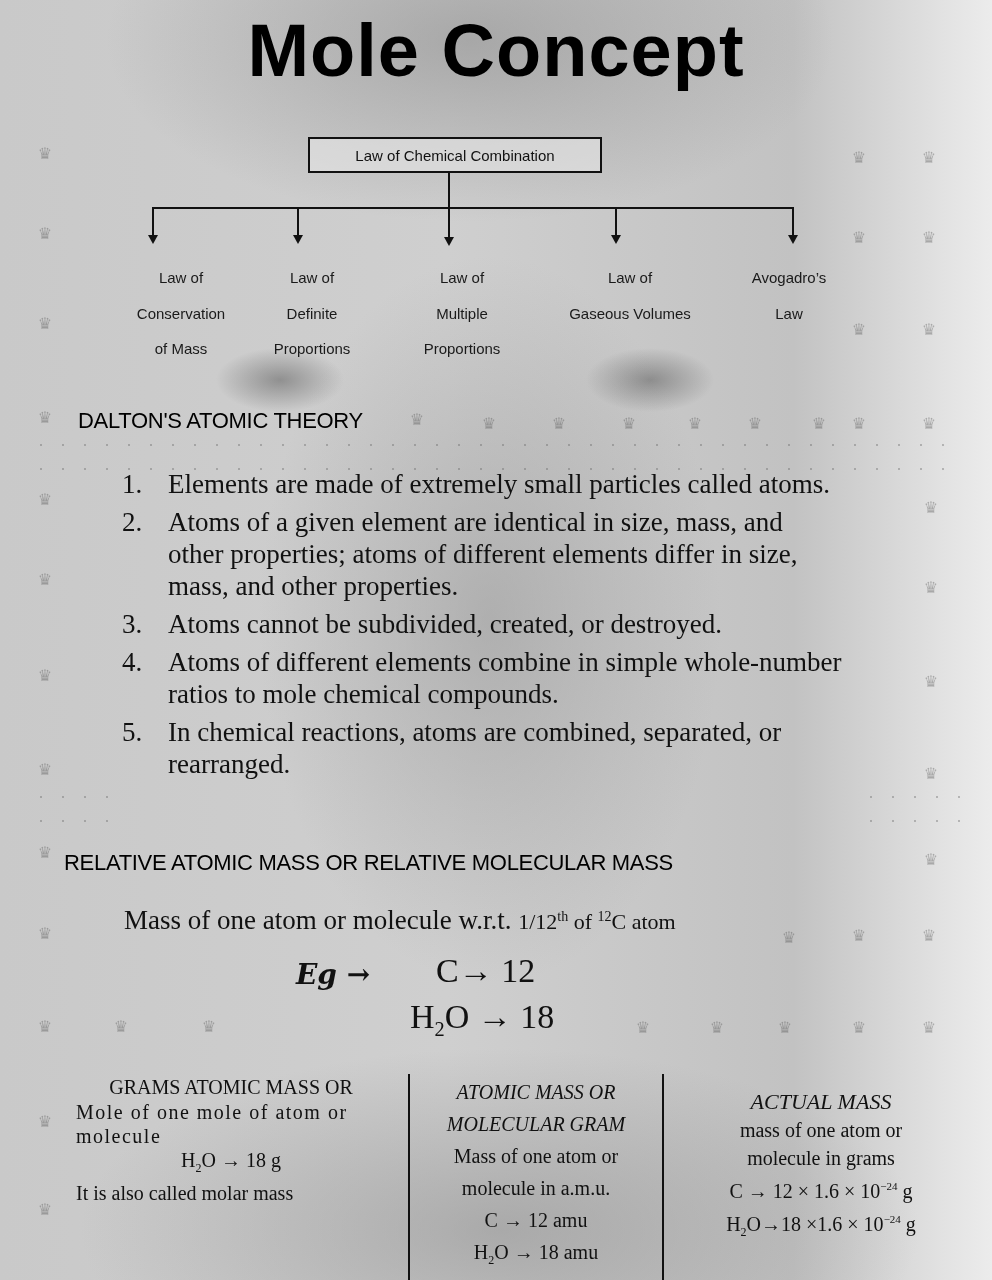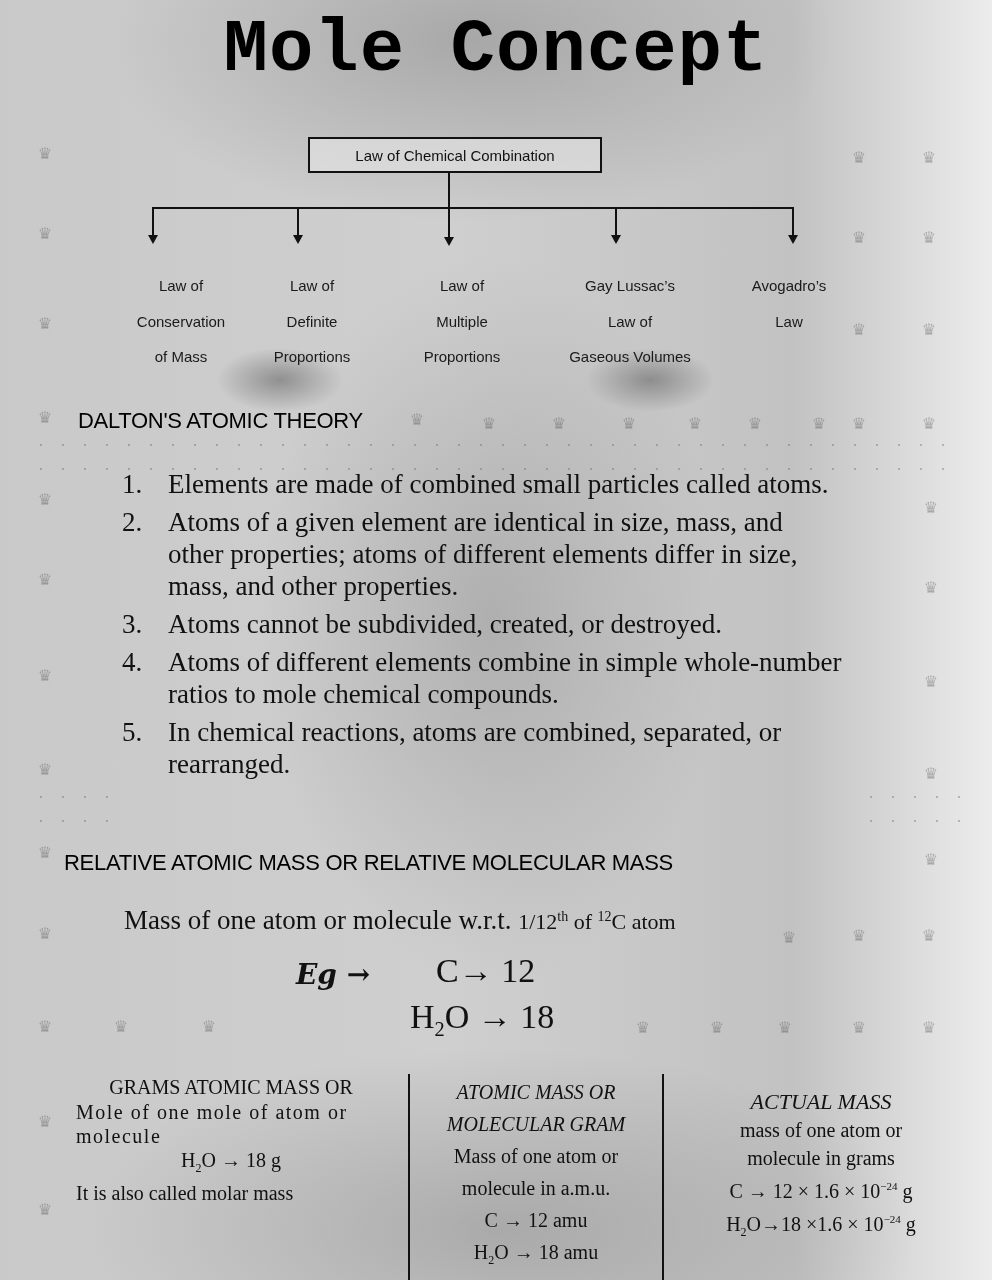--- a/index.html
+++ b/index.html
@@ -15,38 +15,38 @@
     background:
       radial-gradient(ellipse 330px 520px at 490px 620px, rgba(150,150,150,0.55), rgba(150,150,150,0) 70%),
       radial-gradient(ellipse 520px 260px at 470px 40px, rgba(120,120,120,0.45), rgba(120,120,120,0) 70%),
       radial-gradient(ellipse 80px 40px at 280px 380px, rgba(70,70,70,0.45), rgba(70,70,70,0) 80%),
       radial-gradient(ellipse 80px 40px at 650px 380px, rgba(70,70,70,0.45), rgba(70,70,70,0) 80%),
       radial-gradient(ellipse 600px 260px at 500px 1230px, rgba(140,140,140,0.55), rgba(140,140,140,0) 70%),
       linear-gradient(90deg, #c9c9c9 0%, #cfcfcf 45%, #c2c2c2 80%, #e4e4e4 96%, #ececec 100%);
   }
   .title {
     position:absolute; left:0; width:992px; top:8px; text-align:center;
-    font-family:Liberation Mono, monospace; font-size:74px; font-weight:bold;
+    font-family:Liberation Sans, sans-serif; font-size:74px; font-weight:bold;
     letter-spacing:1px; color:#000;
   }
   
   .root-box {
     position:absolute; left:308px; top:137px; width:290px; height:32px;
     border:2px solid #111; background:rgba(230,230,230,0.6);
     font-family:"Liberation Sans", sans-serif; font-size:15px;
     display:flex; align-items:center; justify-content:center;
   }
   .line { position:absolute; background:#111; }
   .arrowhead {
     position:absolute; width:0; height:0;
     border-left:5px solid transparent; border-right:5px solid transparent;
     border-top:9px solid #111;
   }
   .law {
-    position:absolute; top:268px; text-align:center;
+    position:absolute; top:260px; text-align:center;
     font-family:"Liberation Sans", sans-serif; font-size:15px; line-height:35.5px;
     color:#1a1a1a;
   }
   .section-heading {
     position:absolute; font-family:"Liberation Sans", sans-serif;
     font-size:22px; color:#000; white-space:nowrap; letter-spacing:-0.3px;
   }
   .theory-list {
     position:absolute; left:122px; top:468px; width:720px; margin:0; padding:0;
     list-style:none; font-size:27px; line-height:32px;
@@ -158,33 +158,32 @@
     <div>Law of</div>
     <div>Definite</div>
     <div>Proportions</div>
   </div>
   <div class="law" style="left:402px;width:120px">
     <div>Law of</div>
     <div>Multiple</div>
     <div>Proportions</div>
   </div>
   <div class="law" style="left:550px;width:160px">
-    <div>Gay Lussac’s</div>
     <div>Law of</div>
     <div>Gaseous Volumes</div>
   </div>
   <div class="law" style="left:734px;width:110px">
     <div>Avogadro’s</div>
     <div>Law</div>
   </div>
 </div>
 
 <div class="section-heading" style="left:78px;top:408px">DALTON'S ATOMIC THEORY</div>
 <ol class="theory-list">
-  <li><span class="num">1.</span><span>Elements are made of combined small particles called atoms.</span></li>
+  <li><span class="num">1.</span><span>Elements are made of extremely small particles called atoms.</span></li>
   <li><span class="num">2.</span><span>Atoms of a given element are identical in size, mass, and other properties; atoms of different elements differ in size, mass, and other properties.</span></li>
   <li><span class="num">3.</span><span>Atoms cannot be subdivided, created, or destroyed.</span></li>
   <li><span class="num">4.</span><span>Atoms of different elements combine in simple whole-number ratios to mole chemical compounds.</span></li>
   <li><span class="num">5.</span><span>In chemical reactions, atoms are combined, separated, or rearranged.</span></li>
 </ol>
 
 <div class="section-heading" style="left:64px;top:850px">RELATIVE ATOMIC MASS OR RELATIVE MOLECULAR MASS</div>
 <div class="def-line">
   <span>Mass of one atom or molecule w.r.t.</span>
   <span style="font-size:22px"><span>1/12</span><sup>th</sup> <span>of</span> <sup>12</sup><span>C atom</span></span>

